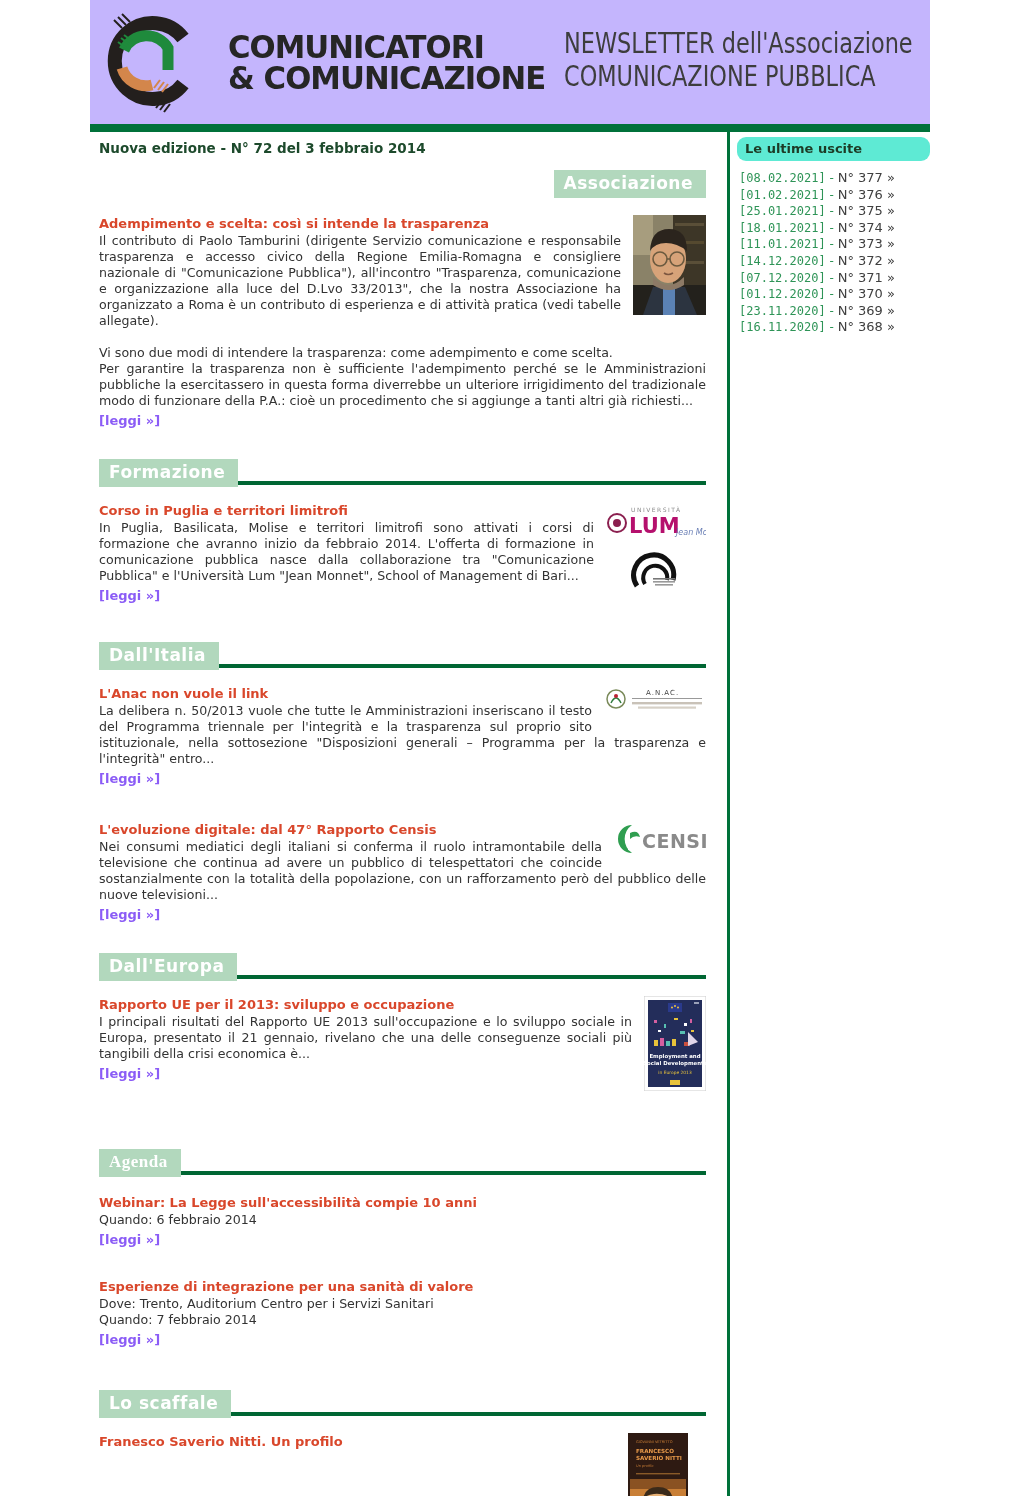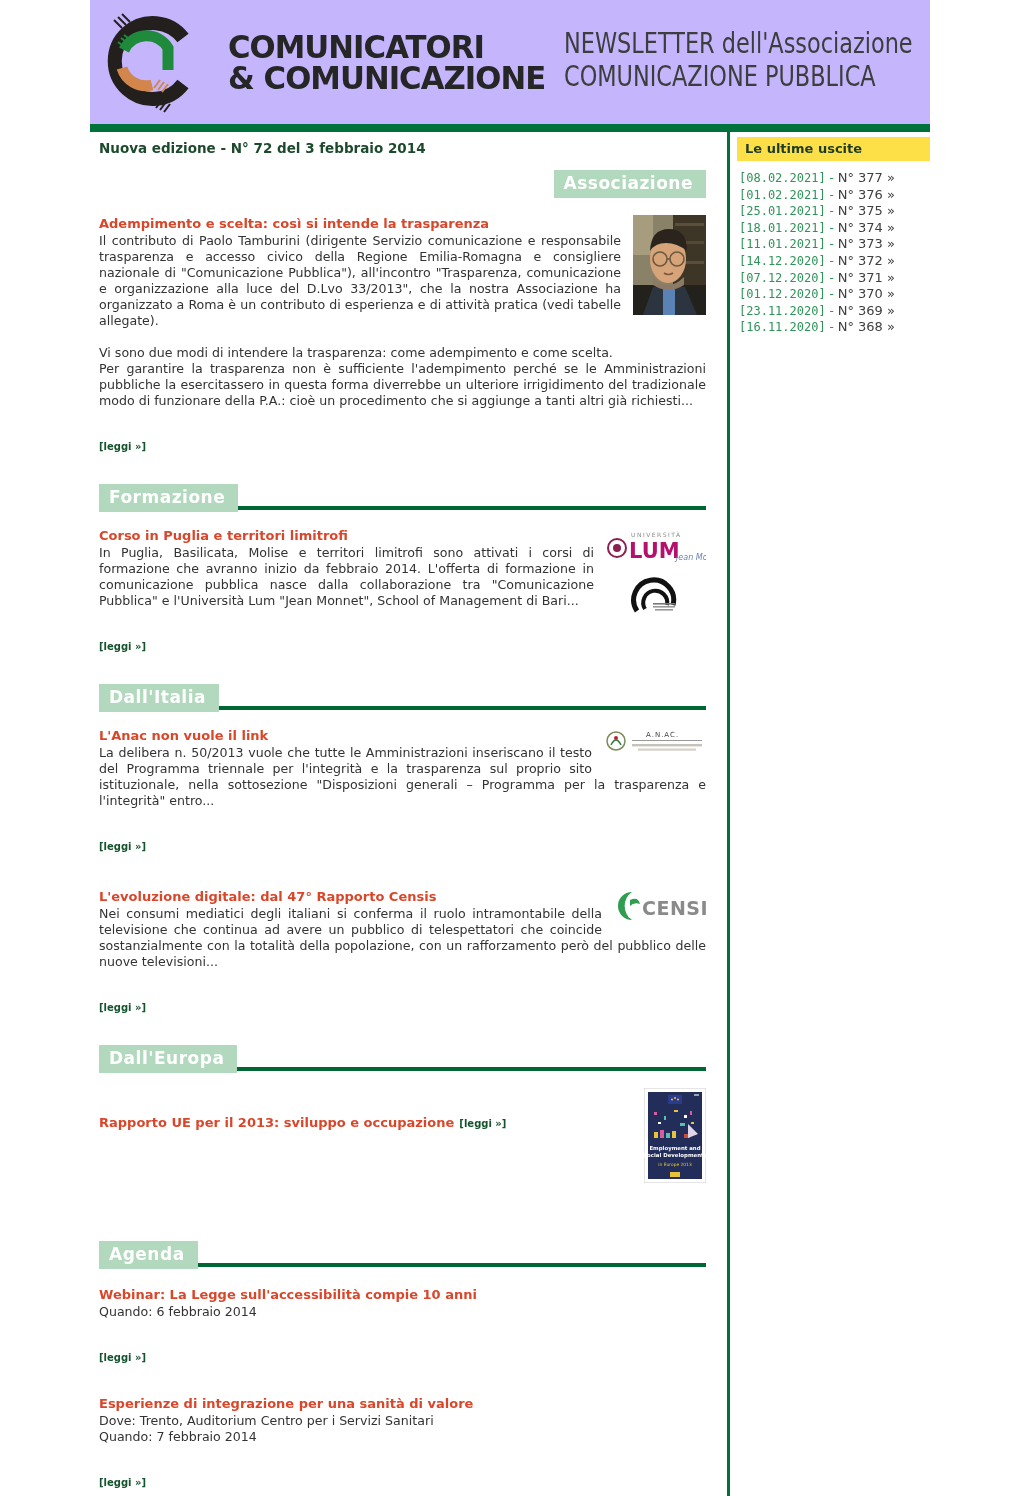--- a/index.html
+++ b/index.html
@@ -28,22 +28,22 @@
   .topbar { height:8px; background:#00713a; }
 
   
   .content { display:flex; align-items:stretch; min-height:1325px; }
   .main { width:637px; padding:0 21px 15px 9px; }
   .divider { width:3px; background:#00713a; }
   .sidebar { flex:1; padding:0 0 0 7px; }
 
   
   .sidebar-header {
-    margin-top:5px; background:#fde047; padding:4px 8px 5px 8px;
-    font-weight:bold; font-size:13px; color:#1d3b26;
+    margin-top:5px; background:#5eead4; padding:4px 8px 5px 8px;
+    font-weight:bold; font-size:13px; color:#1d3b26;border-radius:9px;
   }
   .sidebar-list { margin-top:9px; padding-left:2px; }
   .sb-row { white-space:nowrap; font-size:12px; line-height:15.6px; }
   .sb-date { color:#2e9457; font-family:"DejaVu Sans Mono","Liberation Mono",monospace;text-align:right; }
   .sb-sep  { color:#2e9457; }
   .sb-num  { color:#404040; font-size:13px; text-decoration:none; }
 
   
   .edition { margin-top:8px; font-size:13.5px; font-weight:bold; color:#1d4a2c; }
 
@@ -61,22 +61,22 @@
     color:#d9472b; font-weight:bold; font-size:13px; margin-bottom:2px;
     text-decoration:none; display:inline-block;
   }
   .article p { font-size:12.6px; line-height:16px; color:#333; text-align:justify; }
   .article p + p { margin-top:16px; }
   .prewrap { white-space:pre-line; }
   .float-img { float:right; margin:2px 0 6px 12px; }
   .float-img.logos { width:100px; text-align:center; }
   .float-img.logos svg { display:block; margin:0 auto 12px auto; }
   .read-more {
-    display:inline-block; margin-top:32px; color:#14532d; font-weight:bold;
-    font-size:10px; text-decoration:none;
+    display:inline-block; margin-top:4px; color:#8b5cf6; font-weight:bold;
+    font-size:13px; text-decoration:none;
   }
   .event { margin-top:15px; }
   .event + .event { margin-top:28px; }
   .meta { font-size:12.6px; line-height:16px; color:#333; }
 </style>
 </head>
 <body>
 
 <div class="container">
 
@@ -254,24 +254,25 @@
               <rect x="40" y="46" width="6" height="4" fill="#c94f3d"></rect>
               <path d="M 44 36 L 54 46 L 44 50 Z" fill="#e0d6e8"></path>
             </g>
             <text x="31" y="62" font-size="5.4" font-weight="bold" fill="#ffffff" text-anchor="middle">Employment and</text>
             <text x="31" y="69" font-size="5.4" font-weight="bold" fill="#ffffff" text-anchor="middle">Social Developments</text>
             <text x="31" y="78" font-size="4.4" fill="#e8c33a" text-anchor="middle">in Europe 2013</text>
             <rect x="26" y="84" width="10" height="5" fill="#e8c33a"></rect>
           </svg>
         </span>
         <a class="article-title" href="#">Rapporto UE per il 2013: sviluppo e occupazione</a>
-        <a class="read-more" href="#">[leggi »]</a>
-      </div>
-
-      <div class="section-header" style="margin-top:48px;">
+        <p>I principali risultati del Rapporto UE 2013 sull'occupazione e lo sviluppo sociale in Europa, presentato il 21 gennaio, rivelano che una delle conseguenze sociali più tangibili della crisi economica è...</p>
+        <a class="read-more" href="#">[leggi »]</a>
+      </div>
+
+      <div class="section-header" style="margin-top:48px;font-family:Liberation Serif, serif;">
         <span class="section-label">Agenda</span>
         <span class="section-line"></span>
       </div>
       <div class="event">
         <a class="article-title" href="#">Webinar: La Legge sull'accessibilità compie 10 anni</a>
         <div class="meta">Quando: 6 febbraio 2014</div>
         <a class="read-more" href="#">[leggi »]</a>
       </div>
       <div class="event">
         <a class="article-title" href="#">Esperienze di integrazione per una sanità di valore</a>

